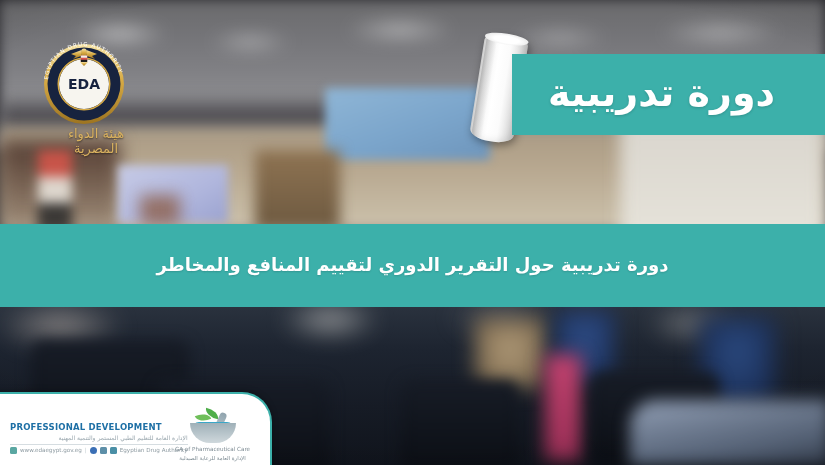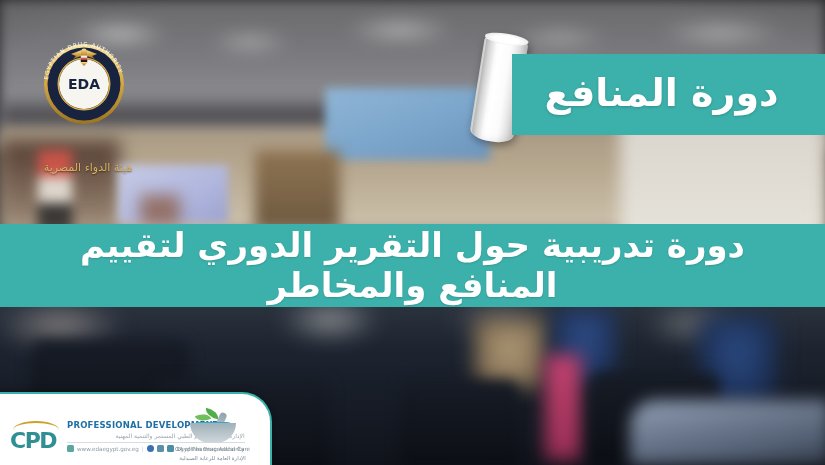--- a/index.html
+++ b/index.html
@@ -126,25 +126,25 @@
     position:absolute;inset:0;
     background:radial-gradient(ellipse 120% 90% at 50% 45%,transparent 55%,rgba(0,0,0,.35) 100%);
     pointer-events:none;
   }
 
   
   .eda-logo{position:absolute;left:34px;top:22px;width:100px;height:128px;}
   .eda-seal{position:absolute;left:6px;top:16px;width:88px;height:88px;}
 
   .eda-arabic{
-    position:absolute;left:4px;top:104px;width:100px;height:24px;
-    text-align:center;font-size:11px;color:#d9b15f;
+    position:absolute;left:12px;top:104px;width:100px;height:24px;
+    text-align:center;font-size:13px;color:#d9b15f;
     letter-spacing:.5px;filter:blur(.7px);
     text-shadow:0 1px 2px rgba(0,0,0,.55);
-    font-family:"DejaVu Sans",sans-serif;direction:rtl;margin-top:35px;
+    font-family:"DejaVu Sans",sans-serif;direction:rtl;
   }
 
   
   .ribbon{
     position:absolute;left:512px;top:54px;width:313px;height:81px;
     background:var(--teal,#3cb0aa);
   }
   .ribbon-text{
     position:absolute;inset:0;
     display:flex;align-items:center;justify-content:center;
@@ -173,21 +173,21 @@
     border-radius:50% 0 0 50%/6% 0 0 6%;
   }
 
   
   .title-bar{
     position:absolute;left:0;top:224px;width:825px;height:83px;
     background:var(--teal,#3cb0aa);
     display:flex;align-items:center;justify-content:center;
   }
   .title-text{
-    color:#ffffff;font-size:34px;font-weight:bold;
+    color:#ffffff;font-size:18px;font-weight:bold;
     direction:rtl;text-align:center;line-height:1.15;
     padding:0 22px;
     text-shadow:0 1px 2px rgba(0,0,0,.14);
     font-family:"DejaVu Sans",sans-serif;
   }
 
   
   .footer-panel{
     position:absolute;left:-14px;bottom:-12px;width:286px;height:85px;
     background:#ffffff;
@@ -320,34 +320,30 @@
       </g>
     </svg>
     <div class="eda-arabic">هيئة الدواء المصرية</div>
   </div>
 
   <div class="paper-curl">
     <div class="paper-curl-inner"></div>
     <div class="paper-curl-top"></div>
   </div>
   <div class="ribbon">
-    <div class="ribbon-text">دورة المنافع</div>
+    <div class="ribbon-text">دورة تدريبية</div>
   </div>
 
   <div class="title-bar">
     <div class="title-text">دورة تدريبية حول التقرير الدوري لتقييم المنافع والمخاطر</div>
   </div>
 
   <div class="footer-panel">
 
     <div class="cpd-block">
-      <div class="cpd-mark">
-        <div class="cpd-swoosh"></div>
-        <div class="cpd-letters">CPD</div>
-      </div>
       <div class="cpd-text">
         <div class="cpd-l2">PROFESSIONAL DEVELOPMENT</div>
         <div class="cpd-ar">الإدارة العامة للتعليم الطبي المستمر والتنمية المهنية</div>
         <div class="cpd-rule"></div>
         <div class="cpd-links">
           <span class="mini-ic"></span>
           <span>www.edaegypt.gov.eg</span>
           <span class="sep">|</span>
           <span class="mini-ic fb"></span>
           <span class="mini-ic li"></span>

